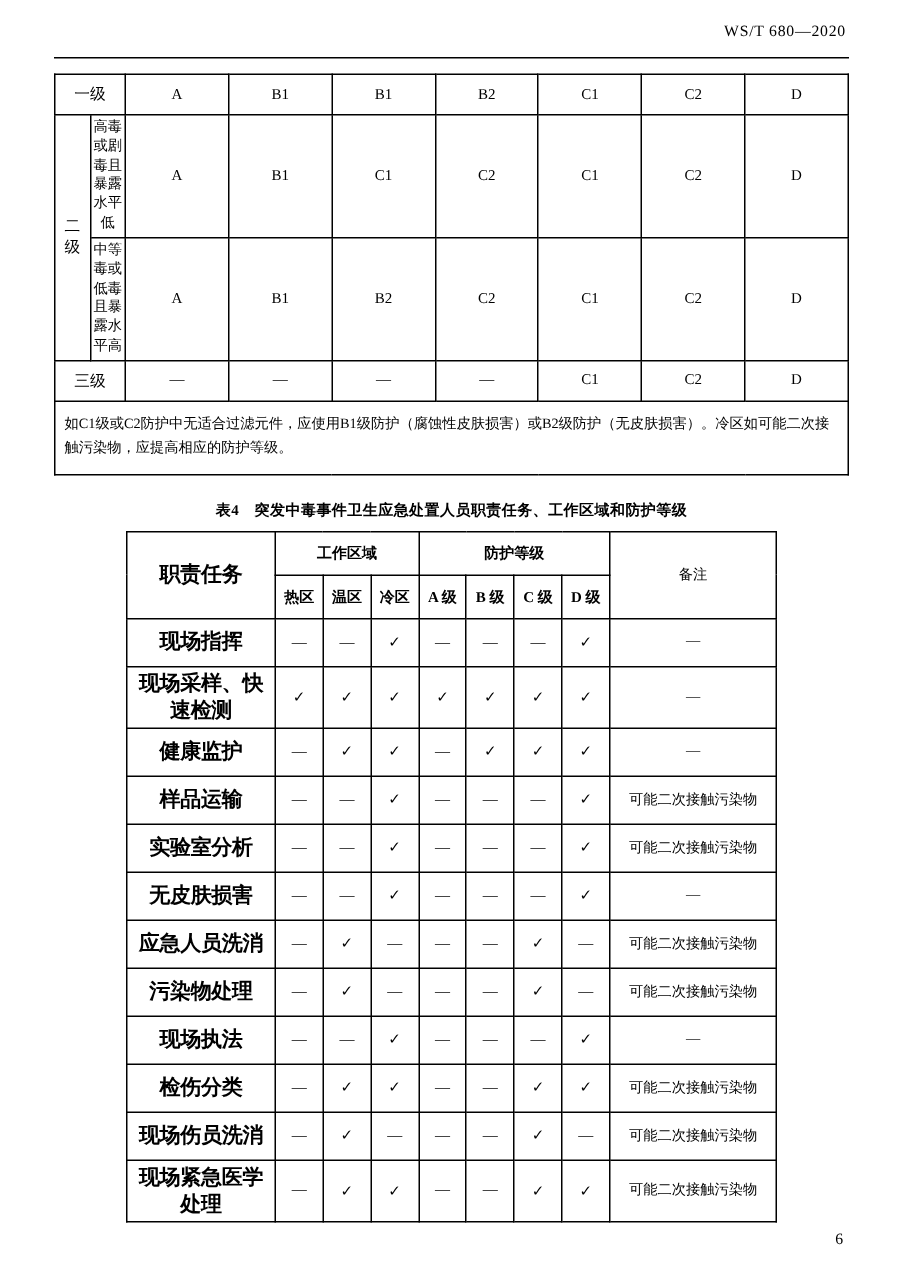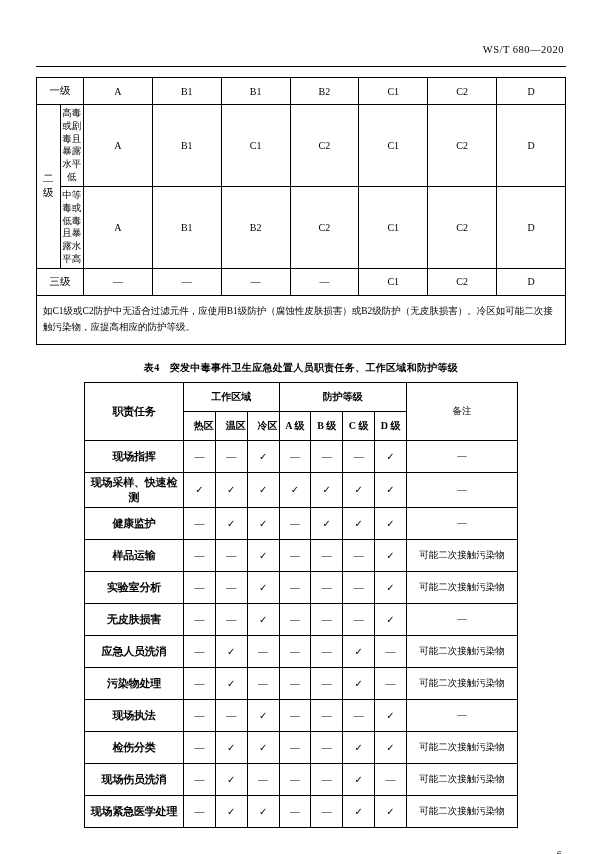--- a/index.html
+++ b/index.html
@@ -23,21 +23,20 @@
     padding: 0 36px;
   }
   .header {
     text-align: right;
     font-family: "Liberation Serif", serif;
     font-size: 10.5px;
     letter-spacing: 0.5px;
     padding-top: 16px;
     padding-right: 2px;
     height: 18px;
-    margin-top: 28px;
   }
   .header-rule {
     border-top: 1px solid #000;
     margin-top: 4px;
     margin-bottom: 10px;
   }
 
   
   table.doc-table {
     border-collapse: collapse;
@@ -114,24 +113,24 @@
     height: 27px;
     padding: 0 1px;
   }
   .t4 th {
     font-weight: bold;
     font-size: 10px;
   }
   .t4 .duty {
     width: 96px;
     font-weight: bold;
-    font-size: 11px;
+    font-size: 14px;
     letter-spacing: -0.2px;
   }
-  .t4 .zone { width: 30px; text-align: right; }
+  .t4 .zone { width: 30px; }
   .t4 .lev { width: 30px; }
   .t4 .remark { width: 108px; font-weight: normal; font-size: 9.5px; }
   .t4 .hdr-tall { height: 24px; }
   .check { font-size: 11px; }
   .dash { font-size: 11px; }
 
   .footer {
     position: absolute;
     right: 40px;
     bottom: 22px;

